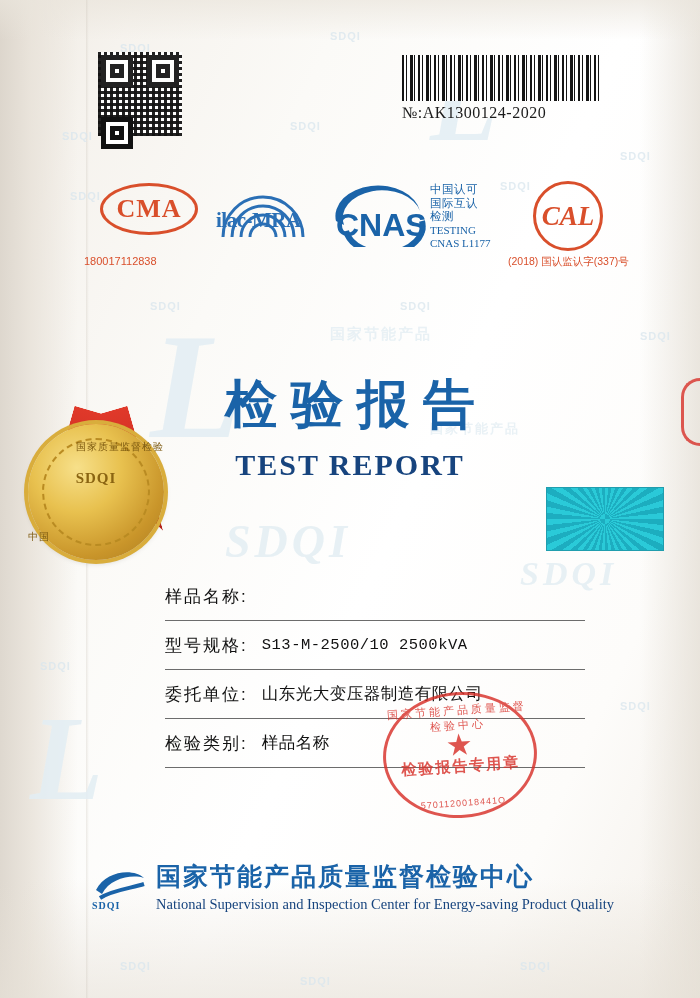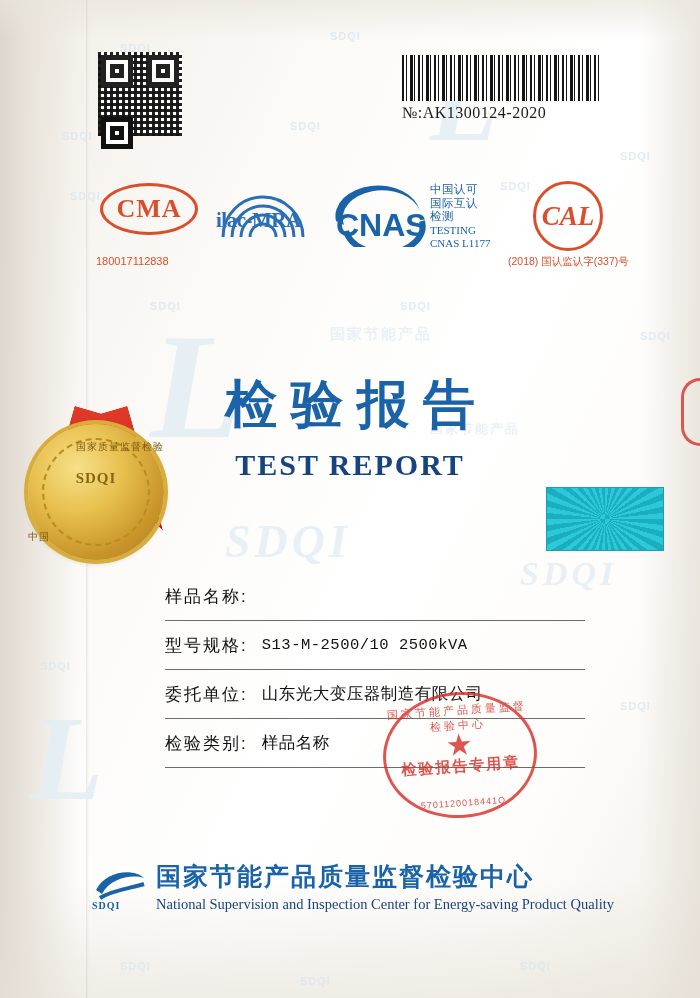--- a/index.html
+++ b/index.html
@@ -148,21 +148,21 @@
     border: 3px solid #d94f2b;
     border-radius: 50% / 50%;
     color: #d94f2b;
     font-family: "Liberation Serif", serif;
     font-weight: bold;
     font-size: 26px;
     letter-spacing: 1px;
     display: flex; align-items: center; justify-content: center;
   }
   .cma-no {
-    position: absolute; left: 96px; top: 80px;
+    position: absolute; left: 84px; top: 80px;
     font-size: 11px; color: #d94f2b;
     font-family: "Liberation Sans", sans-serif;
   }
 
   .ilac {
     position: absolute; left: 215px; top: 0px;
     width: 96px; height: 78px;
   }
   .ilac-text {
     position: absolute; left: 216px; top: 33px;

